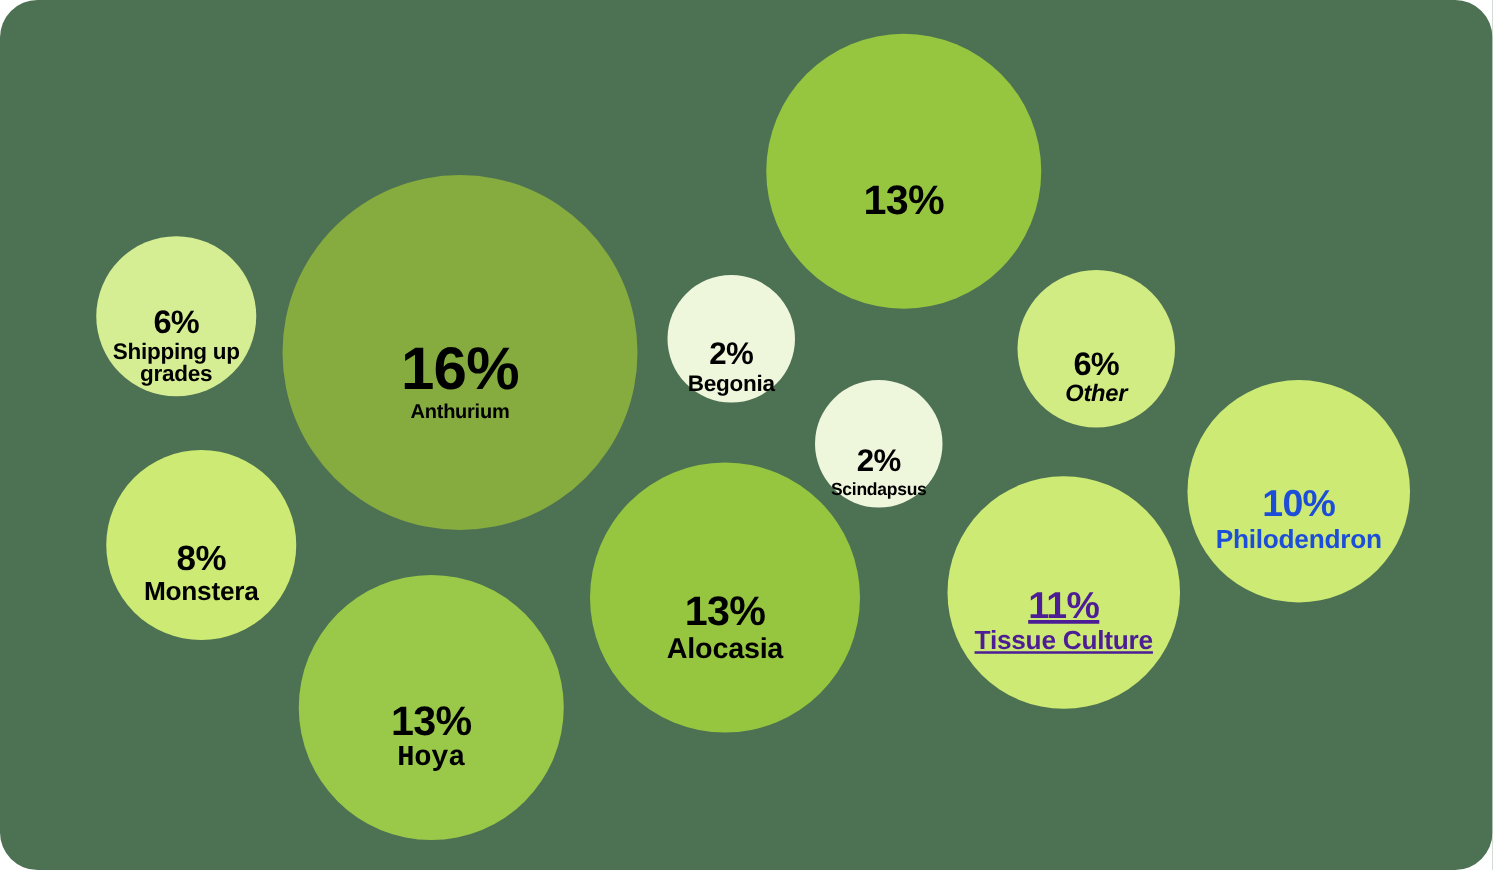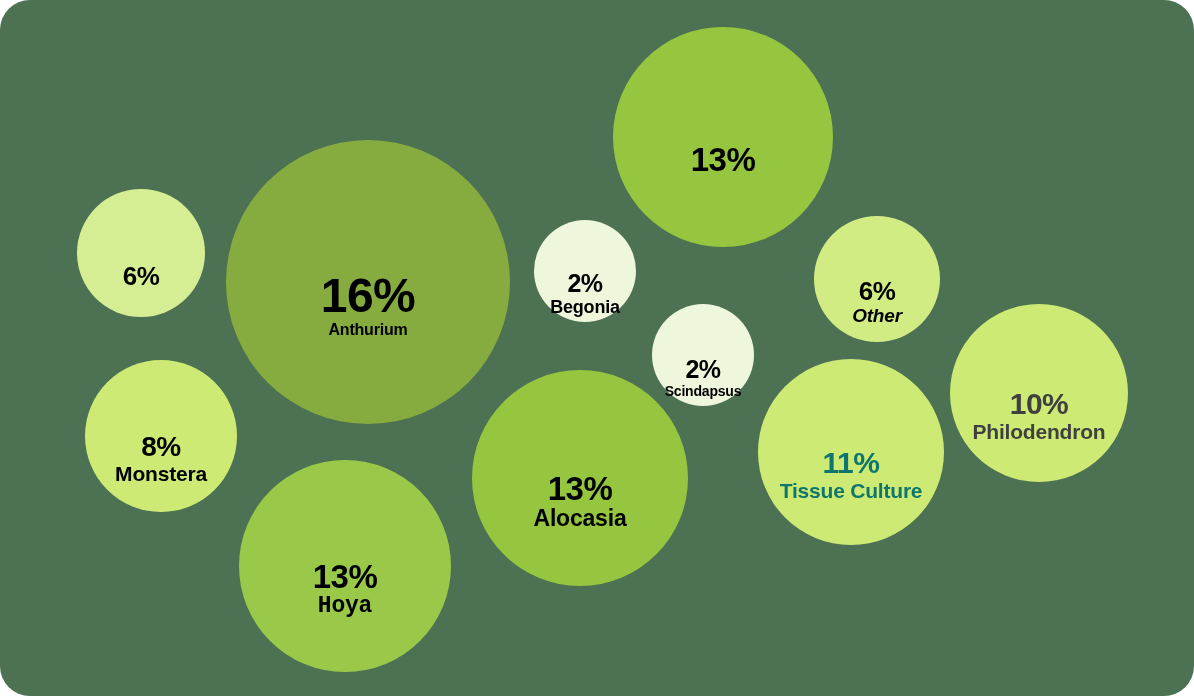--- a/index.html
+++ b/index.html
@@ -64,34 +64,35 @@
         <span class="pct" style="font-size: 33px;">13%</span>
       </div>
       <div class="bubble" style="left: 472px; top: 370px; width: 216px; height: 216px; background: rgb(150, 198, 63); color: rgb(0, 0, 0);">
         <span class="pct" style="font-size: 33px;">13%</span>
         <span class="lbl" style="font-size: 23px; max-width: 189px;">Alocasia</span>
       </div>
       <div class="bubble" style="left: 239px; top: 460px; width: 212px; height: 212px; background: rgb(154, 201, 73); color: rgb(0, 0, 0);">
         <span class="pct" style="font-size: 33px;">13%</span>
         <span class="lbl" style="font-size: 23px; max-width: 185.5px; font-family: Liberation Mono, monospace;">Hoya</span>
       </div>
-      <div class="bubble" style="left: 758px; top: 359px; width: 186px; height: 186px; background: rgb(205, 235, 116); color: #0f766e;">
+      <div class="bubble" style="left: 758px; top: 381px; width: 186px; height: 186px; background: rgb(205, 235, 116); color: #4c1d95; text-decoration: underline;">
         <span class="pct" style="font-size: 30px;">11%</span>
         <span class="lbl" style="font-size: 21px; max-width: 162.75px;">Tissue Culture</span>
       </div>
-      <div class="bubble" style="left: 950px; top: 304px; width: 178px; height: 178px; background: rgb(205, 235, 116); color: #404040;">
+      <div class="bubble" style="left: 950px; top: 304px; width: 178px; height: 178px; background: rgb(205, 235, 116); color: #1d4ed8;">
         <span class="pct" style="font-size: 30px;">10%</span>
         <span class="lbl" style="font-size: 21px; max-width: 155.75px;">Philodendron</span>
       </div>
       <div class="bubble" style="left: 85px; top: 360px; width: 152px; height: 152px; background: rgb(205, 235, 116); color: rgb(0, 0, 0);">
         <span class="pct" style="font-size: 28px;">8%</span>
         <span class="lbl" style="font-size: 21px; max-width: 133px; text-align: right;">Monstera</span>
       </div>
       <div class="bubble" style="left: 77px; top: 189px; width: 128px; height: 128px; background: rgb(214, 238, 147); color: rgb(0, 0, 0);">
         <span class="pct" style="font-size: 26px;">6%</span>
+        <span class="lbl" style="font-size: 18px; max-width: 112px;">Shipping upgrades</span>
       </div>
       <div class="bubble" style="left: 814px; top: 216px; width: 126px; height: 126px; background: rgb(210, 236, 132); color: rgb(0, 0, 0);">
         <span class="pct" style="font-size: 26px;">6%</span>
         <span class="lbl" style="font-size: 19px; max-width: 110.25px; font-style: italic;">Other</span>
       </div>
       <div class="bubble" style="left: 534px; top: 220px; width: 102px; height: 102px; background: rgb(238, 246, 220); color: rgb(0, 0, 0);">
         <span class="pct" style="font-size: 25px;">2%</span>
         <span class="lbl" style="font-size: 18px; max-width: 89.25px;">Begonia</span>
       </div>
       <div class="bubble" style="left: 652px; top: 304px; width: 102px; height: 102px; background: rgb(238, 246, 220); color: rgb(0, 0, 0);">

